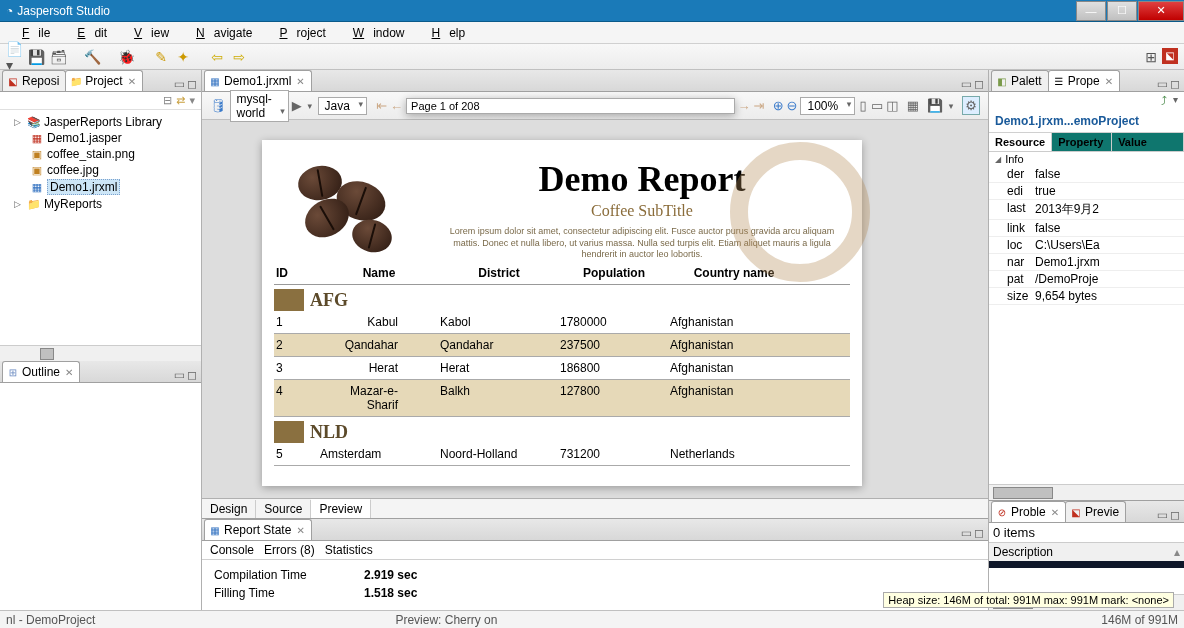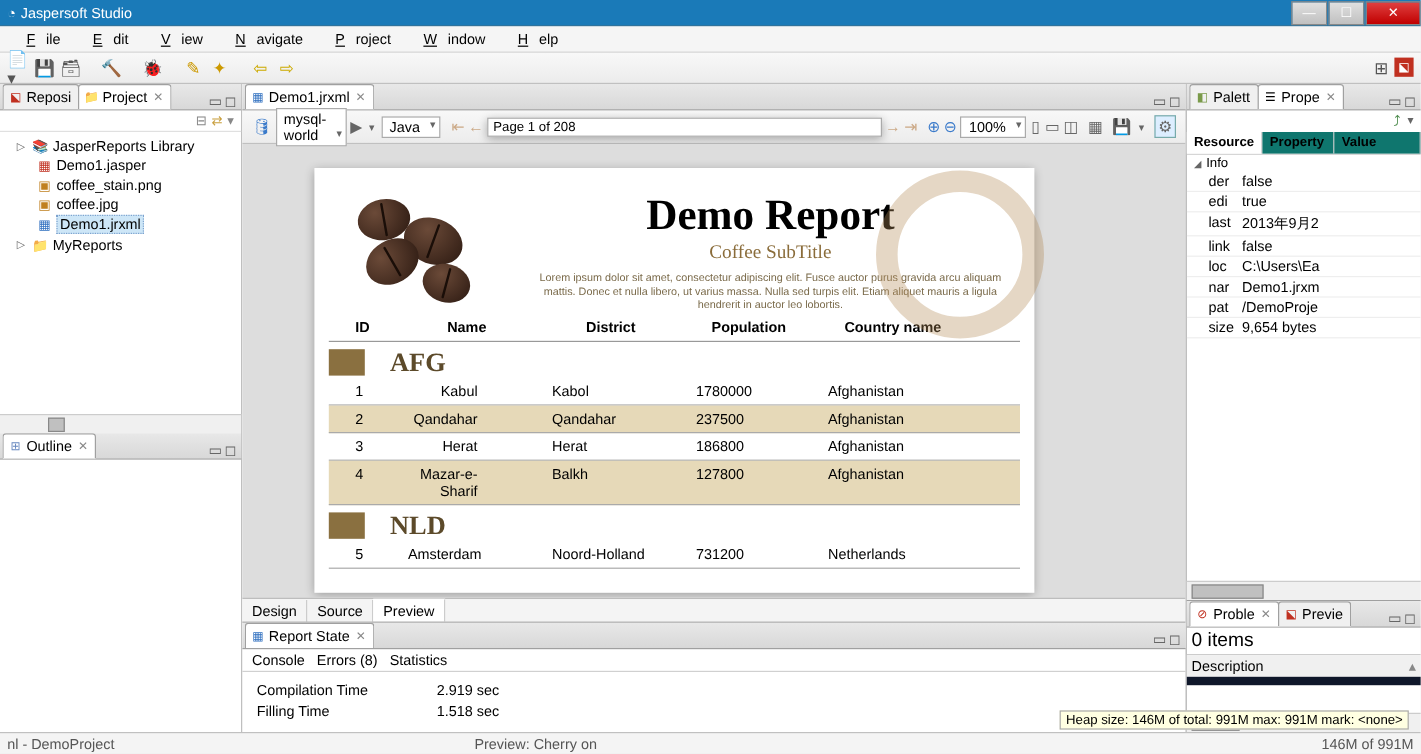--- a/index.html
+++ b/index.html
@@ -68,53 +68,53 @@
 .rtitleblk{ flex:1; text-align:center; padding-top:6px; }
 .rtitle { font-family:"Times New Roman",serif; font-size:36px; font-weight:bold; }
 .rsub{ font-family:"Times New Roman",serif; color:#8a6c3a; font-size:16px; margin-top:2px; }
 .lorem{ font-size:9px; color:#7a6a4a; margin-top:6px; line-height:1.3; padding:0 8px; }
 .stain{ position:absolute; right:-20px; top:-10px; width:140px; height:140px; border-radius:50%; border:18px solid rgba(180,140,90,.35); }
 .rheadwrap{ position:relative; }
 
 .colhdr{ display:grid; grid-template-columns:44px 120px 120px 110px 130px; font-weight:bold; font-size:11px; padding:4px 0; border-bottom:1px solid #999; }
 .grp{ display:flex; align-items:center; gap:6px; background:#fff; margin-top:4px; }
 .grpbox{ width:30px; height:22px; background:#8a7040; }
-.grplbl{ font-family:"Times New Roman",serif; font-size:22px; font-weight:bold; color:#5c4a2a;margin-left:15px; }
+.grplbl{ font-family:"Times New Roman",serif; font-size:18px; font-weight:bold; color:#5c4a2a; }
 .row{ display:grid; grid-template-columns:44px 120px 120px 110px 130px; font-size:11px; padding:4px 0; border-bottom:1px solid #aaa; }
 .row.alt{ background:#e6d9b8; }
 .row .c2,.row .c3{ text-align:left; } .row .c5{ text-align:left; }
-.colhdr div, .row div{ padding-left:2px;margin-left:20px; }
+.colhdr div, .row div{ padding-left:2px; }
 
 
 .bottomtabs{ height:20px; border-top:1px solid #b0b0b0; display:flex; align-items:center; font-size:11px; background:#f4f4f4; }
 .bottomtabs span{ padding:2px 8px; border-right:1px solid #ccc; }
 .bottomtabs span.act{ background:#fff; border-top:1px solid #fff; margin-top:-1px; }
 
 
 .bpanel{ height:92px; border-top:1px solid #a0a0a0; display:flex; flex-direction:column; }
 .bpanel .subtabs{ display:flex; padding:2px 8px; gap:10px; font-size:11px; border-bottom:1px solid #d0d0d0; }
 .bpanel .body{ padding:6px 12px; font-size:11px; }
 .bpanel .body div{ display:flex; gap:20px; padding:2px 0; }
 .bpanel .body .lbl{ width:130px; }
-.bpanel .body .val{ font-weight:normal; }
+.bpanel .body .val{ font-weight:bold; }
 
 
 .propshdr{ padding:4px 6px; font-weight:bold; color:#1a5a9a; font-size:12px; border-bottom:1px solid #d0d0d0; }
 .rtabs{ display:flex; border-bottom:1px solid #ccc; }
 .rtabs span{ padding:3px 6px; font-size:11px; border-right:1px solid #ccc; font-weight:bold; background:#0f766e; }
 .rtabs span:first-child{ background:#fff; }
 .proplist{ flex:1; overflow:auto; }
 .proprow{ display:flex; font-size:11px; border-bottom:1px solid #eee; }
 .proprow .k{ width:44px; padding:1px 4px 1px 18px; overflow:hidden; white-space:nowrap; }
 .proprow .v{ flex:1; padding:1px 2px; overflow:hidden; white-space:nowrap; }
 .infohdr{ font-size:11px; padding:1px 6px; display:flex; align-items:center; gap:4px; }
 .infohdr::before{content:"◢"; font-size:8px; color:#666; transform:rotate(0deg);}
 
 .rlower{ height:110px; border-top:1px solid #a0a0a0; display:flex; flex-direction:column; }
-.rlower .hdr2{ padding:2px 4px; font-size:16px; border-bottom:1px solid #ccc; }
+.rlower .hdr2{ padding:2px 4px; font-size:13px; border-bottom:1px solid #ccc; }
 .rlower .desc{ padding:2px 4px; background:#f0f0f0; font-size:11px; border-bottom:7px solid #0f172a; display:flex; justify-content:space-between;}
 
 
 .status{ height:18px; background:#f4f4f4; border-top:1px solid #c0c0c0; display:flex; align-items:center; font-size:11px; color:#555; padding:0 6px; }
 .status .r{ margin-left:auto; }
 .heap-tip{ position:absolute; right:10px; bottom:20px; background:#ffffe1; border:1px solid #aaa; padding:1px 4px; font-size:11px; }
 
 .scrollh{ height:16px; background:#f0f0f0; border-top:1px solid #ccc; position:relative; }
 .scrollh .thumb{ position:absolute; left:40px; width:14px; height:12px; top:2px; background:#c0c0c0; border:1px solid #888; }
 
@@ -396,20 +396,21 @@
         </div>
       <div class="mini">
           <span>▭</span>
           <span>◻</span>
         </div>
     </div>
     <div style="display:flex; justify-content:flex-end; padding:2px 6px;">
       <span style="color:#4a8a4a; font-size:12px;">⤴</span>
       <span style="font-size:10px; color:#666; margin-left:6px;">▾</span>
     </div>
+    <div class="propshdr">Demo1.jrxm...emoProject</div>
     <div class="rtabs">
       <span>Resource</span>
       <span style="flex:0 0 60px;">Property</span>
       <span style="flex:1;">Value</span>
     </div>
     <div class="proplist">
       <div class="infohdr">Info</div>
       <div id="props-rows">
           <div class="proprow">
             <div class="k">der</div>

